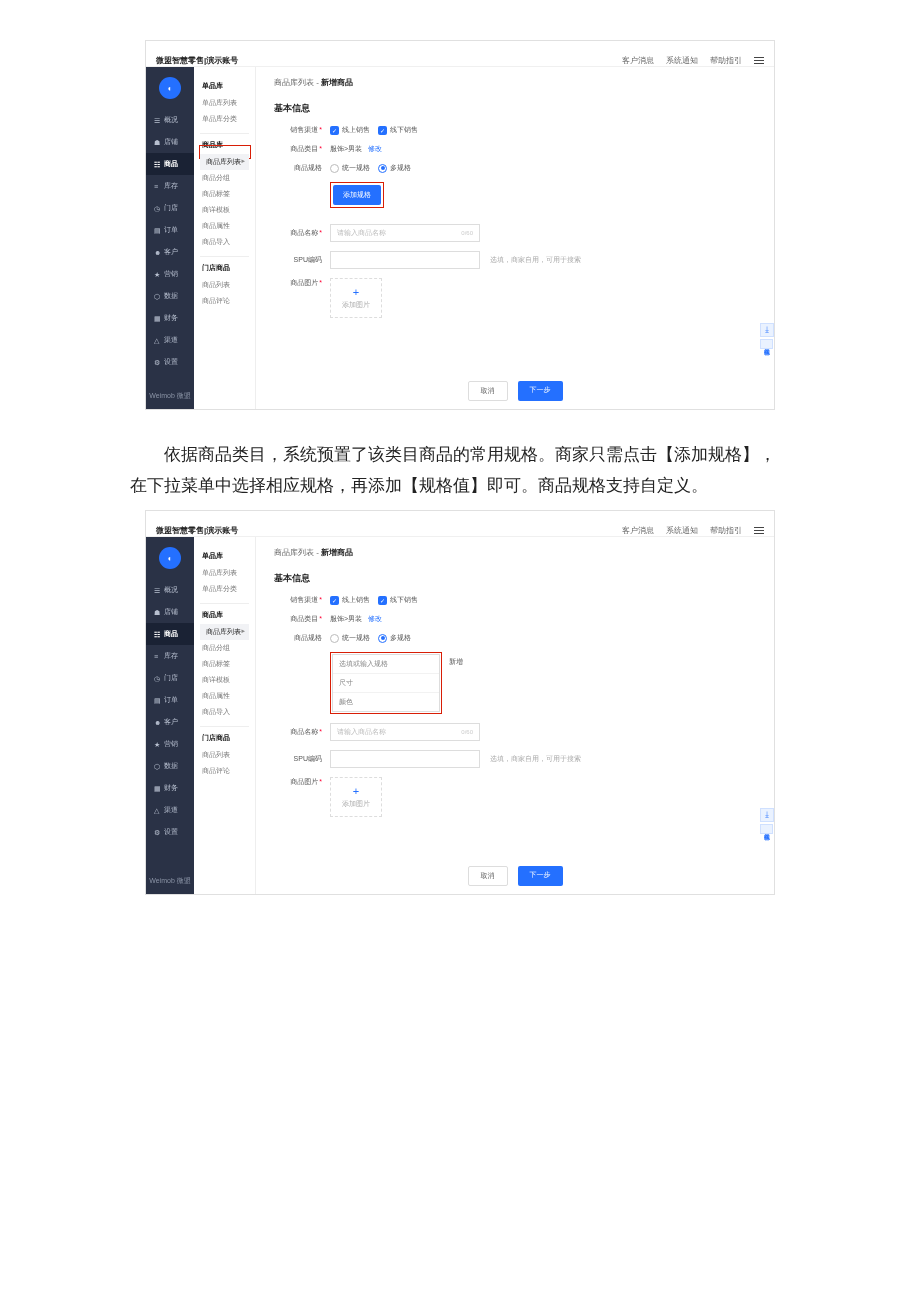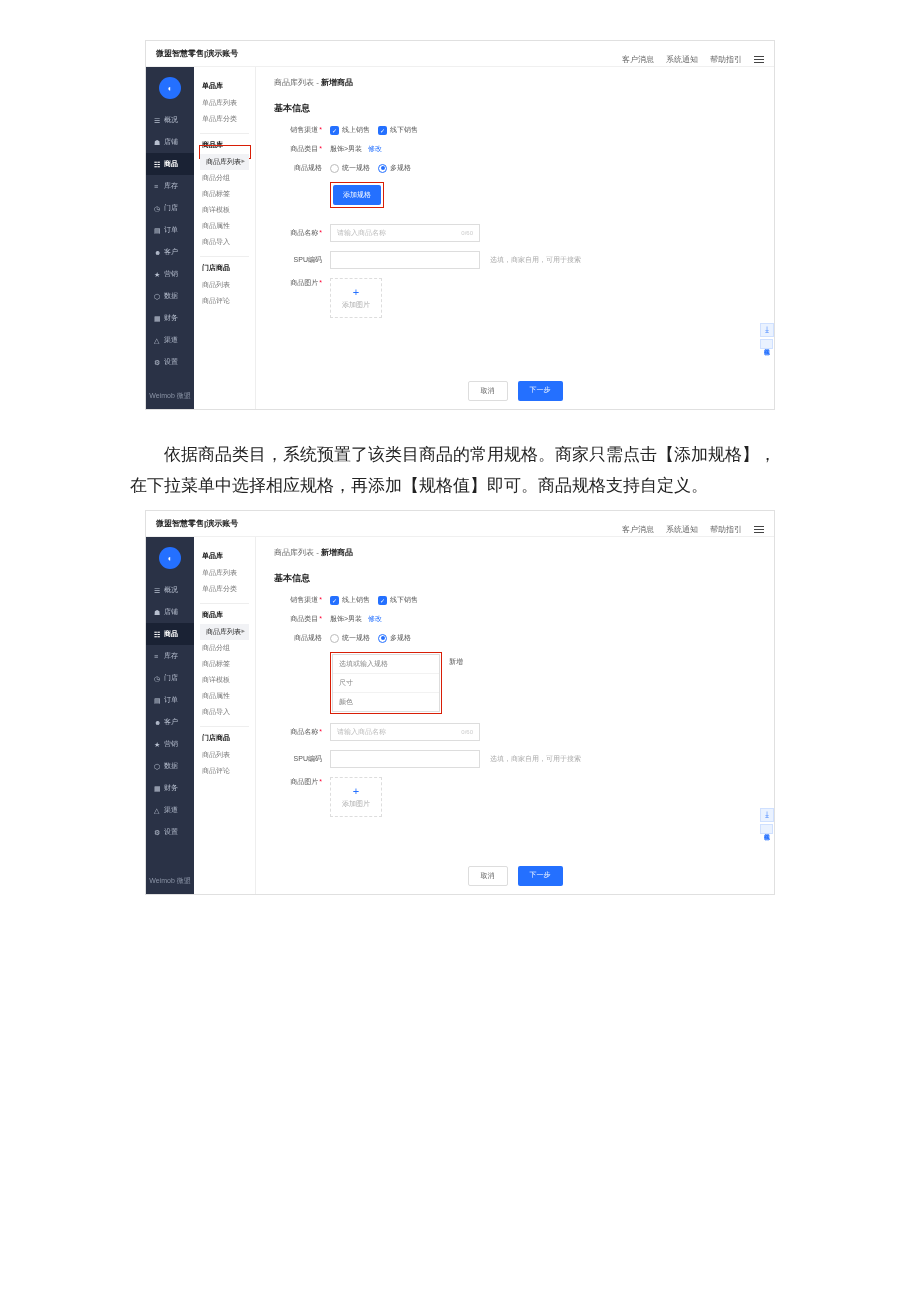--- a/index.html
+++ b/index.html
@@ -1,21 +1,21 @@
 <!DOCTYPE html>
 <html><head>
   <meta charset="utf-8">
   <style>
     * { margin: 0; padding: 0; box-sizing: border-box; }
     body { font-family: -apple-system, "PingFang SC", "Microsoft YaHei", sans-serif; background: #fff; width: 920px; }
     
     .panel { margin: 40px 145px 30px 145px; border: 1px solid #e0e0e0; background: #fff; height: 370px; position: relative; overflow: hidden; }
     .panel2 { margin: 0 145px 30px 145px; border: 1px solid #e0e0e0; background: #fff; height: 385px; position: relative; overflow: hidden; }
     
-    .topbar { height: 26px; display: flex; align-items: center; padding: 0 10px; border-bottom: 1px solid #f0f0f0; }
+    .topbar { height: 26px; display: flex; align-items: flex-end; padding: 0 10px; border-bottom: 1px solid #f0f0f0; }
     .topbar-title { font-size: 8px; font-weight: 600; color: #222; flex: 1; }
     .topbar-right { display: flex; gap: 12px; font-size: 8px; color: #666; align-items: center; margin-top: 12px; }
     .menu-icon { width: 10px; display: flex; flex-direction: column; gap: 2px; }
     .menu-icon span { height: 1px; background: #444; display: block; }
     
     .app { display: flex; height: calc(100% - 26px); }
     .sidebar-nav { width: 48px; background: #2a3246; display: flex; flex-direction: column; padding-top: 6px; position: relative; }
     .logo-circ { width: 22px; height: 22px; border-radius: 50%; background: #2470ff; margin: 4px auto 10px; display: flex; align-items: center; justify-content: center; color: #fff; font-size: 8px; }
     .nav-item { font-size: 7px; color: #b8c0d0; padding: 6px 4px; text-align: left; padding-left: 8px; cursor: pointer; display: flex; align-items: center; gap: 3px; }
     .nav-item.active { background: #1a2234; color: #fff; font-weight: 600; }

